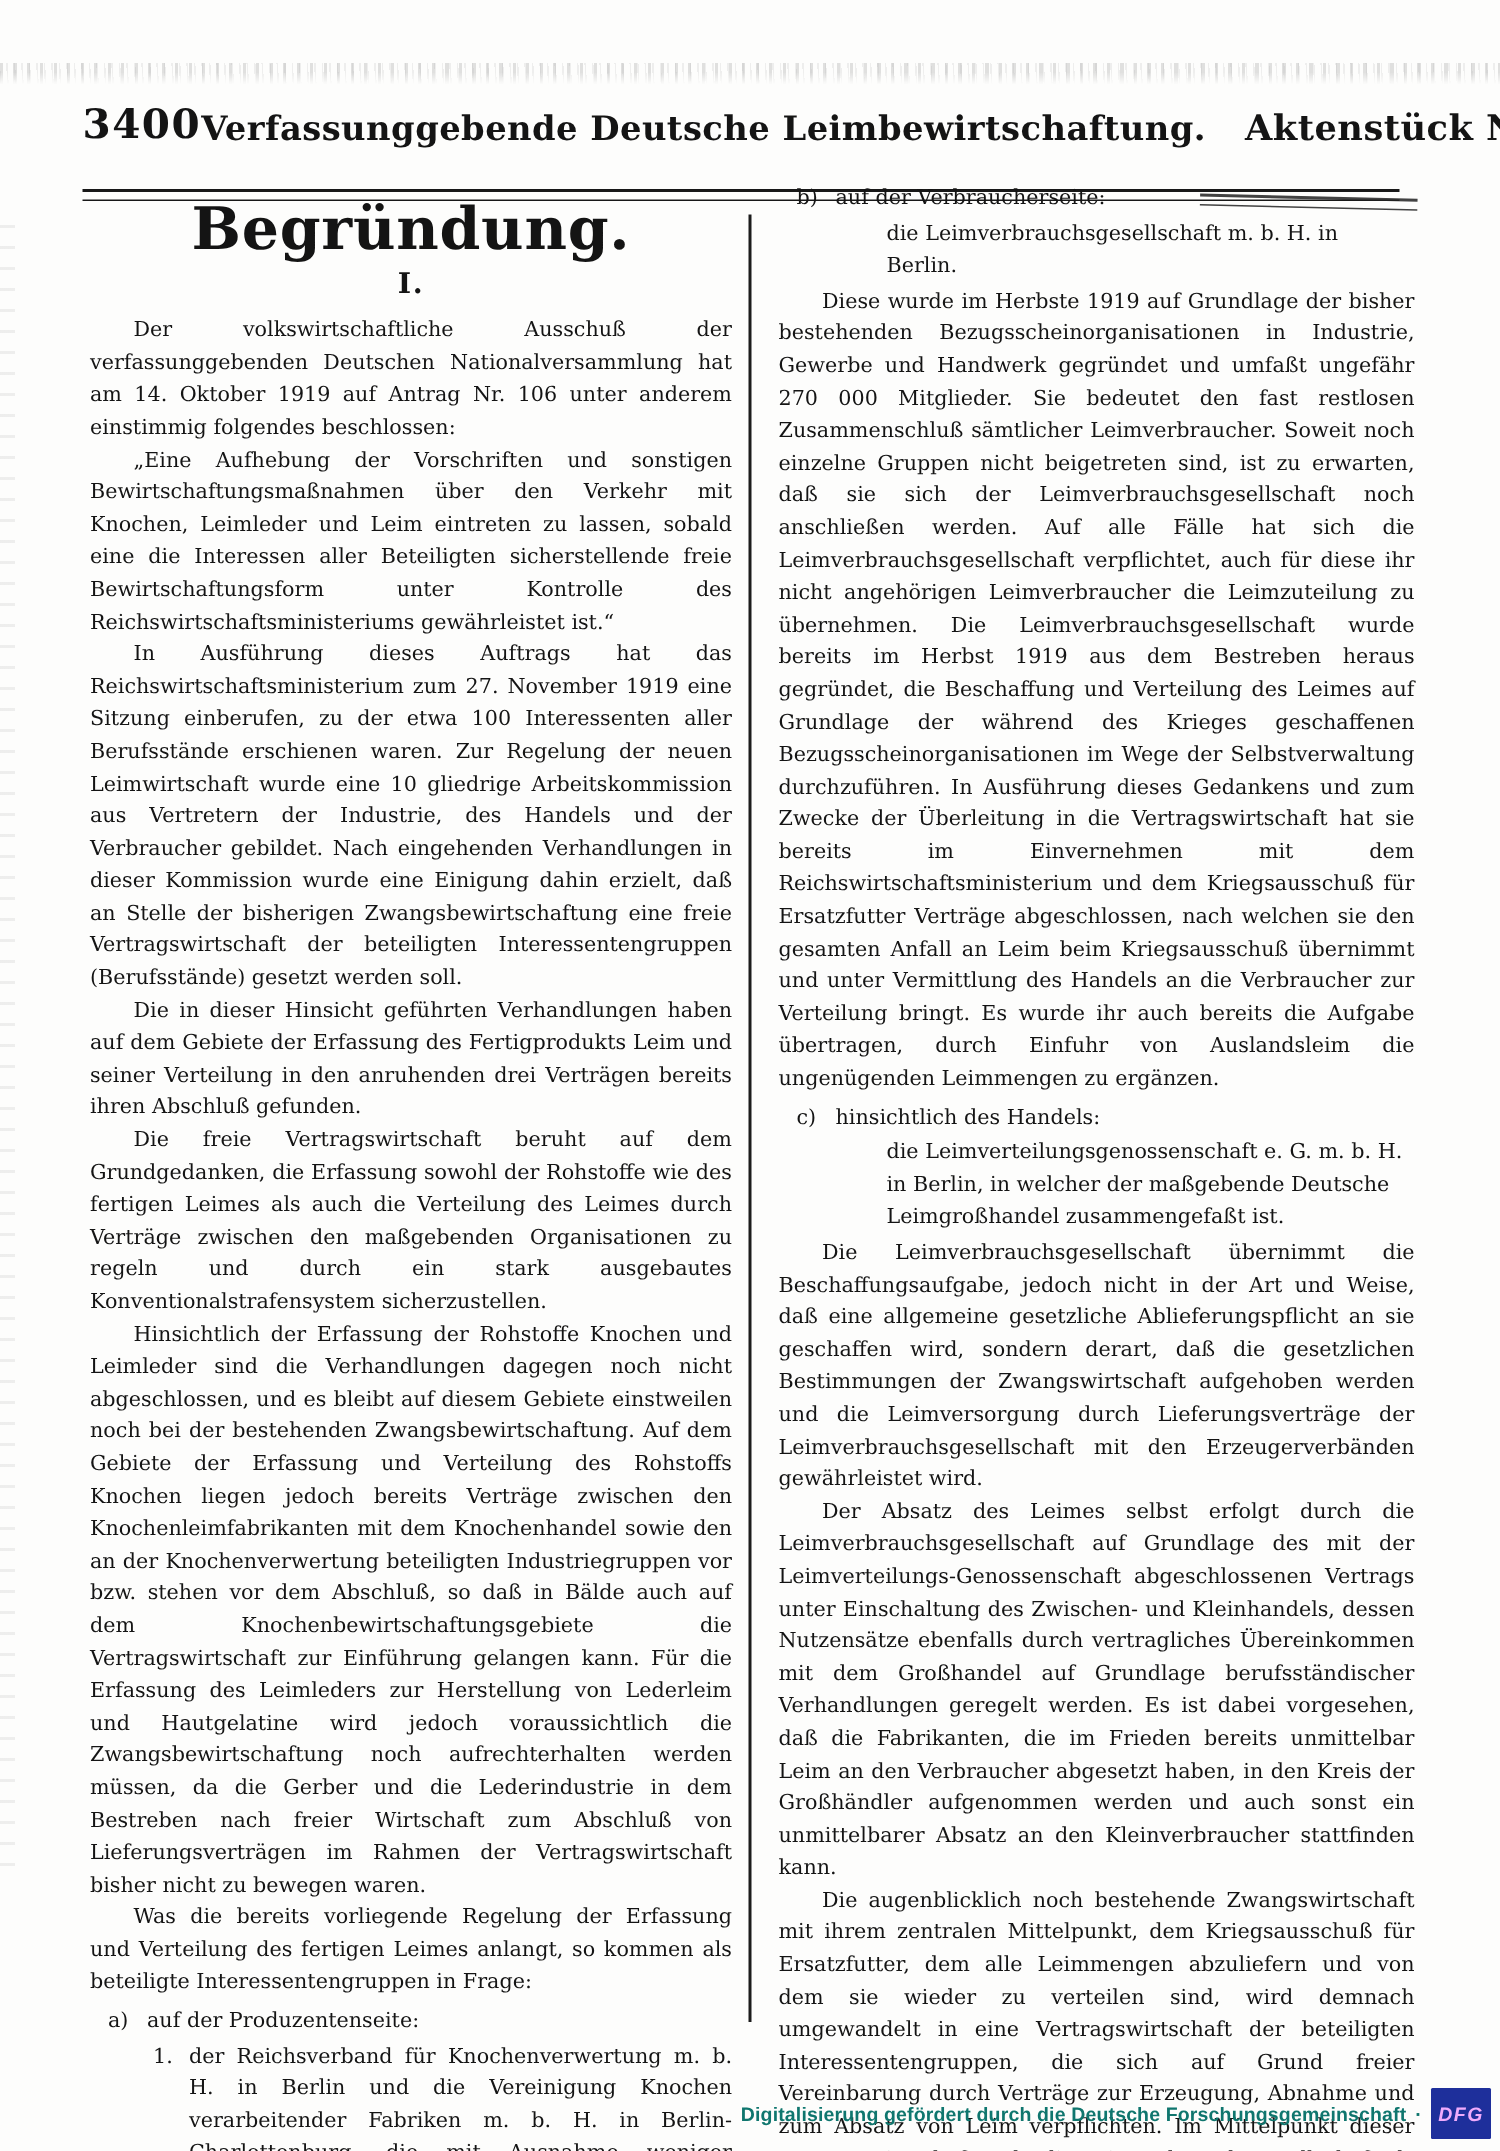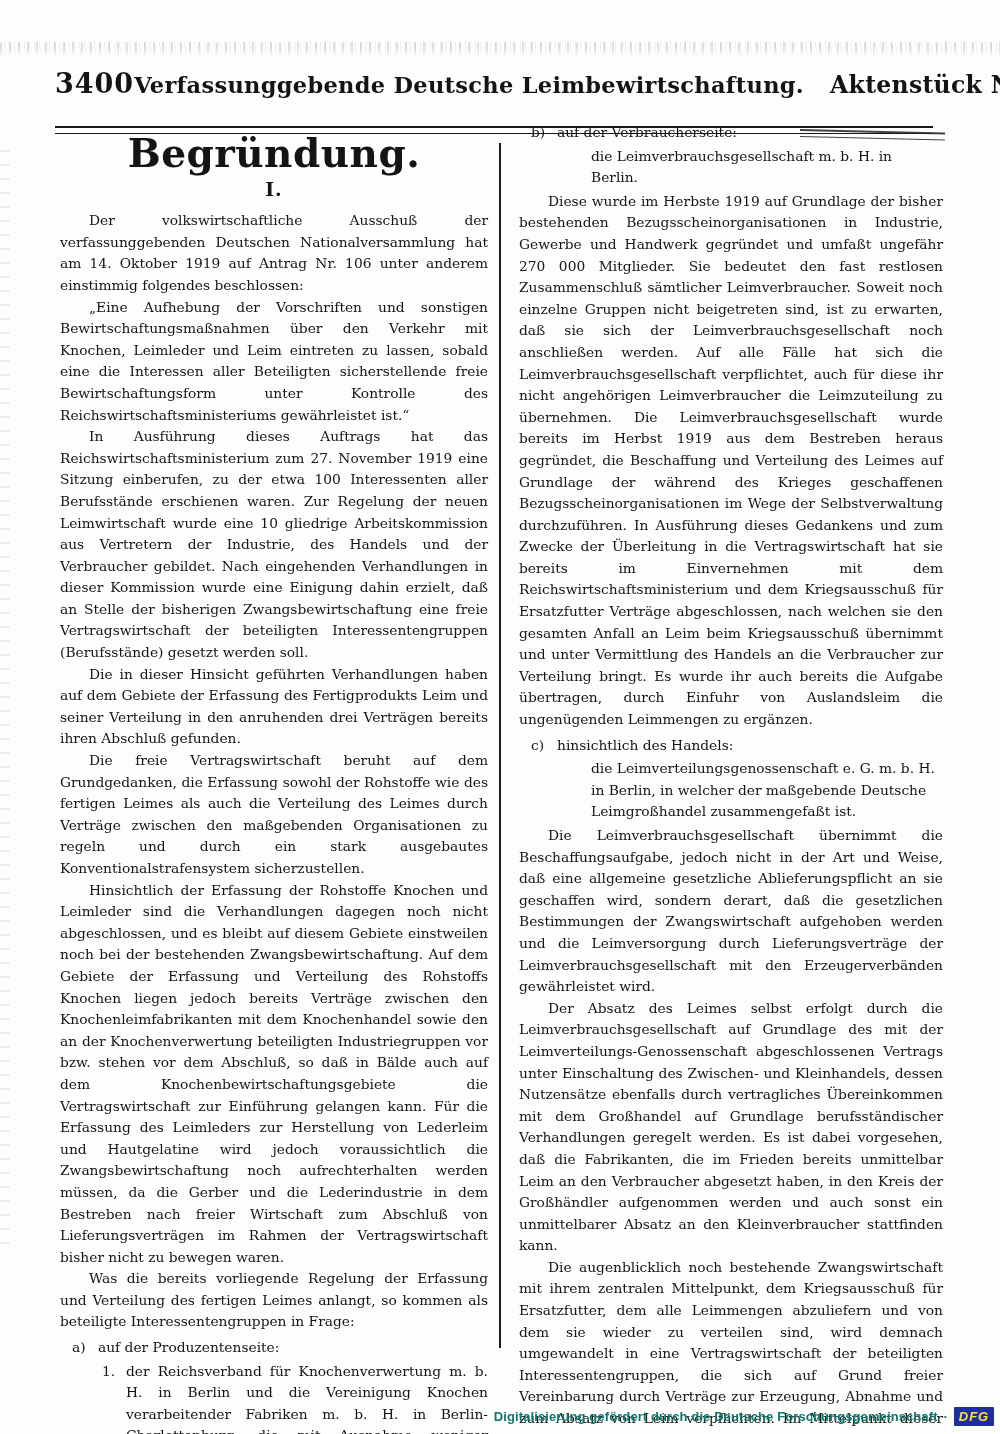--- a/index.html
+++ b/index.html
@@ -70,22 +70,22 @@
   .num-list p{display:flex;text-indent:0;margin:0;}
   .num-list .li-num{flex:0 0 24px;width:24px;margin-left:42px;}
   .num-list .li-text{flex:1;}
   
   .footer{
     position:absolute;right:6px;bottom:8px;display:flex;align-items:center;gap:6px;
     font-family:"Liberation Sans","DejaVu Sans",sans-serif;
   }
   .footer-credit{font-size:13px;font-weight:bold;color:#0f766e;letter-spacing:.1px;}
   .dfg-logo{
-    width:40px;height:19px;display:flex;align-items:center;justify-content:center;
-    color:#fde047;font-size:13px;font-weight:bold;font-style:italic;
+    width:40px;height:34px;display:flex;align-items:center;justify-content:center;
+    color:#f0abfc;font-size:13px;font-weight:bold;font-style:italic;
     letter-spacing:1px;border-radius:1px;
   }
 </style>
 </head>
 <body>
 
 <div class="noise-band"></div>
 <div class="noise-left"></div>
 
 <div class="header">

